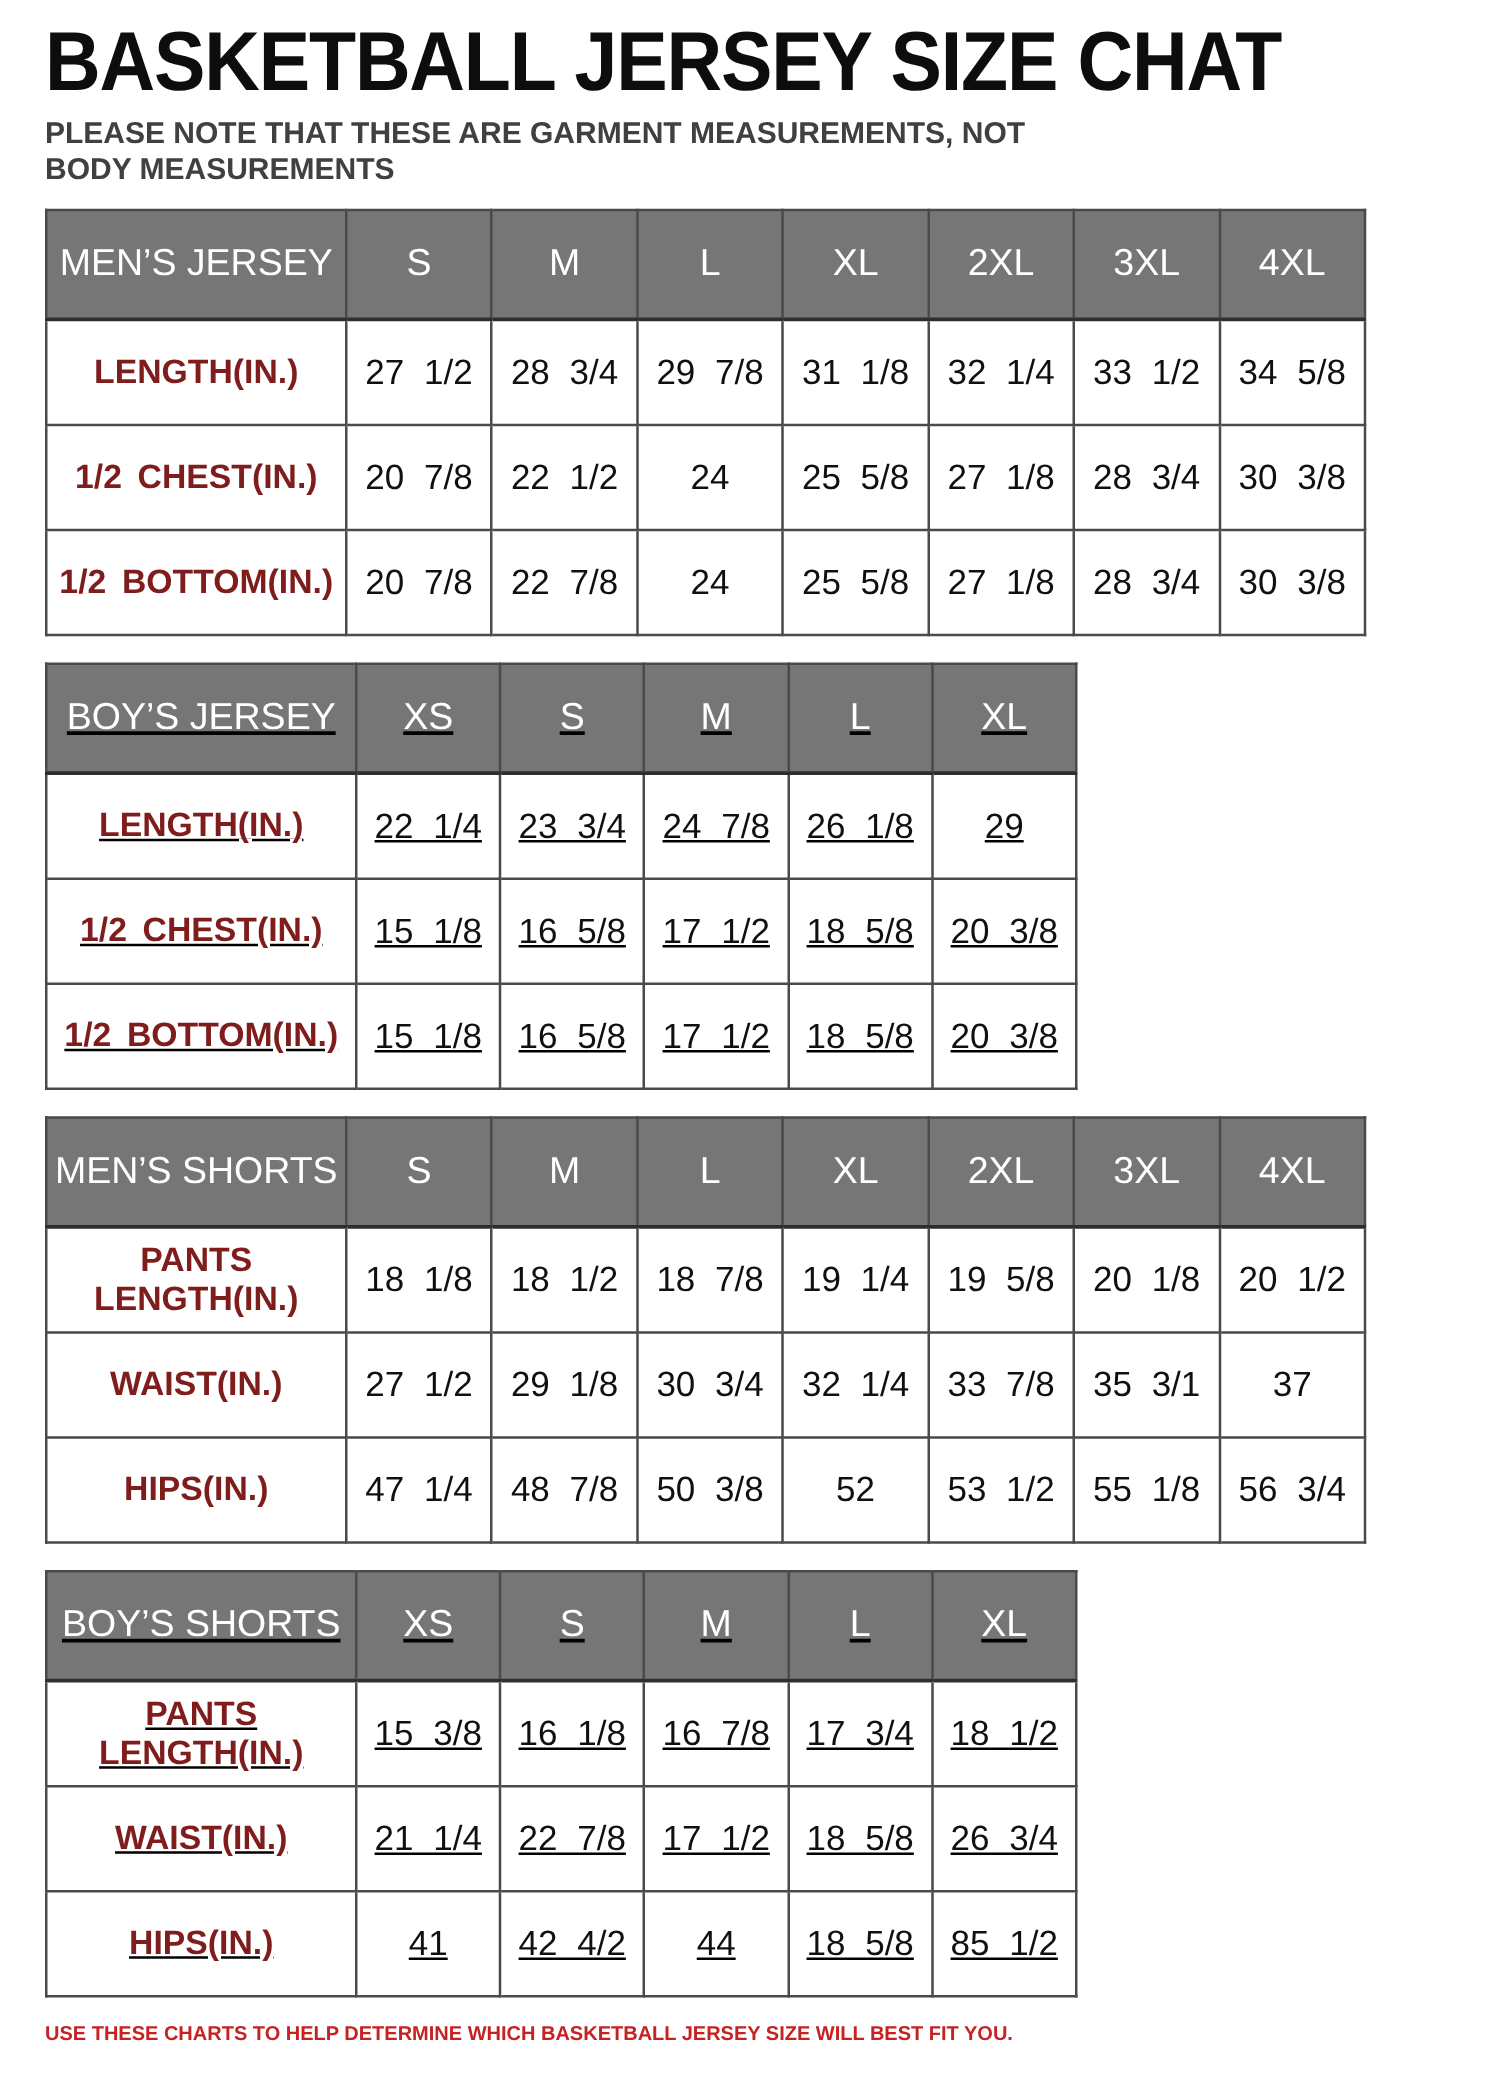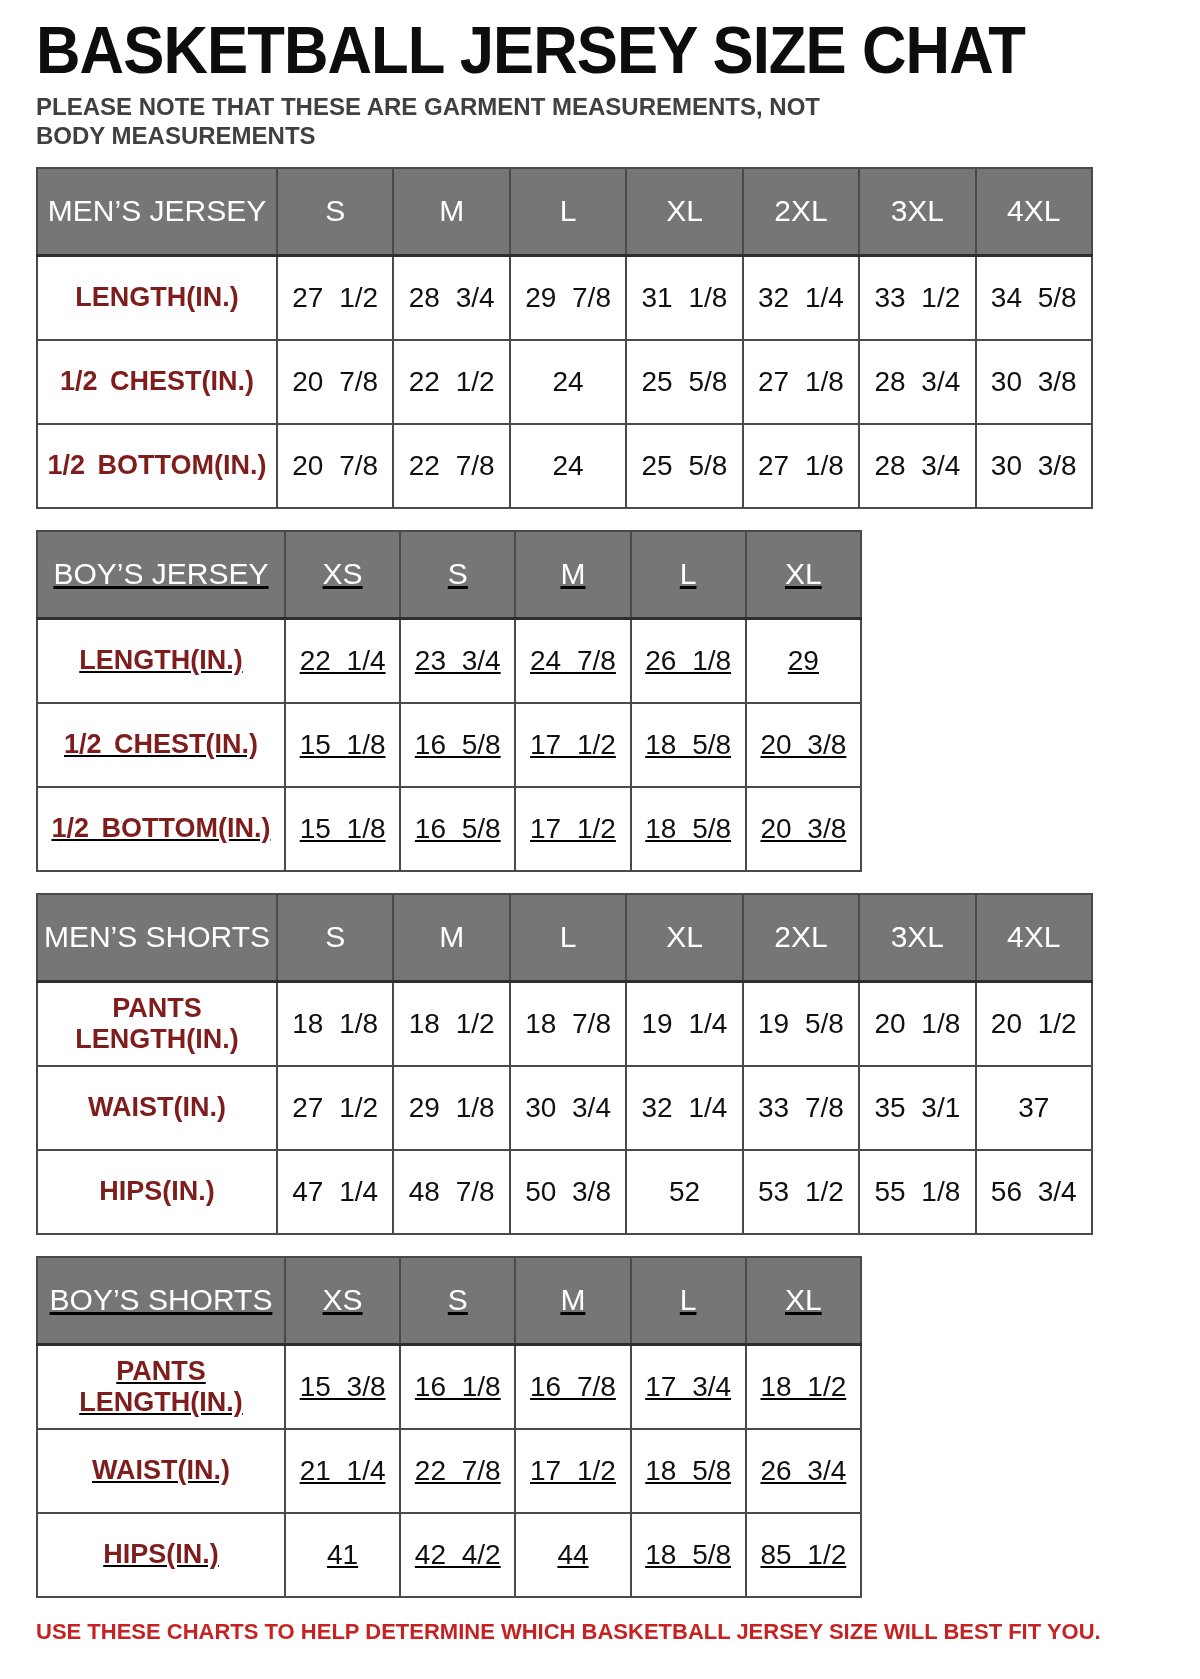--- a/index.html
+++ b/index.html
@@ -66,21 +66,21 @@
   }
   .size-table td.label-col {
     font-weight: bold;
     font-size: 27px;
     color: #7f1d1d;
     word-spacing: 5px;
     line-height: 1.15;
   }
   .footer-note {
     color: #c62222;
-    font-size: 22px;
+    font-size: 16px;
     font-weight: bold;
     margin-top: 0;
     white-space: nowrap;
   }
 </style>
 </head>
 <body>
 
 <h1 class="page-title">BASKETBALL JERSEY SIZE CHAT</h1>
 

